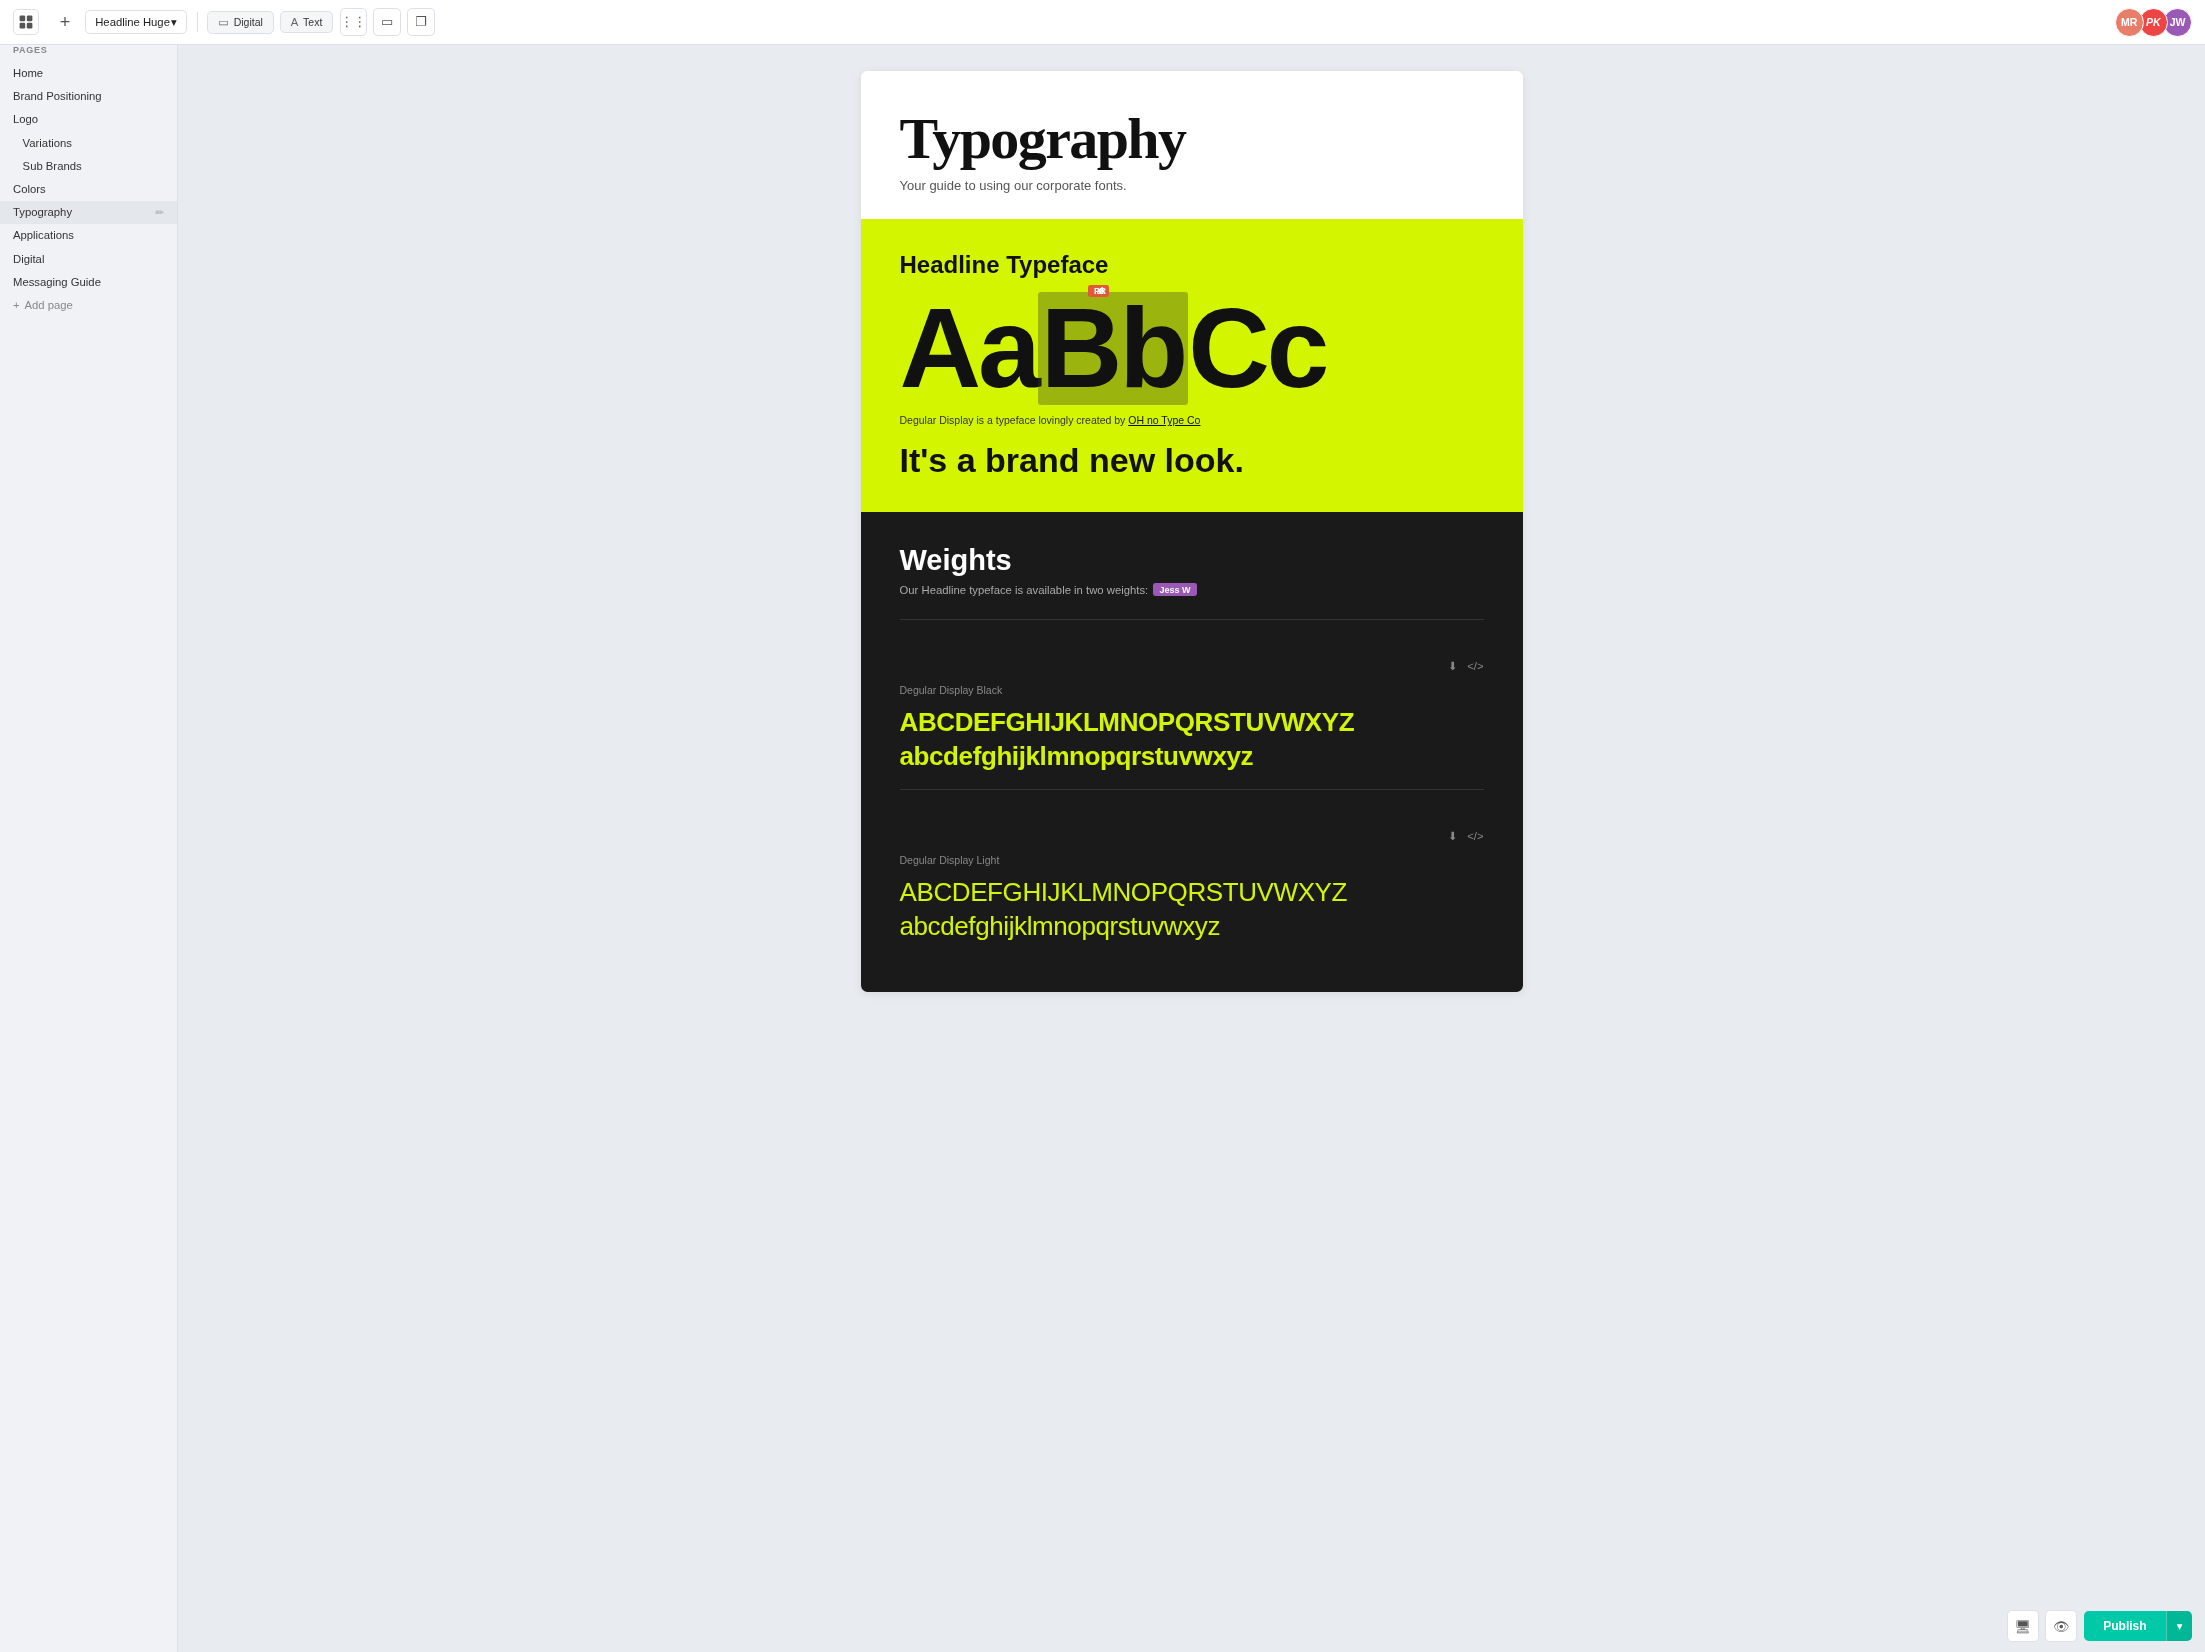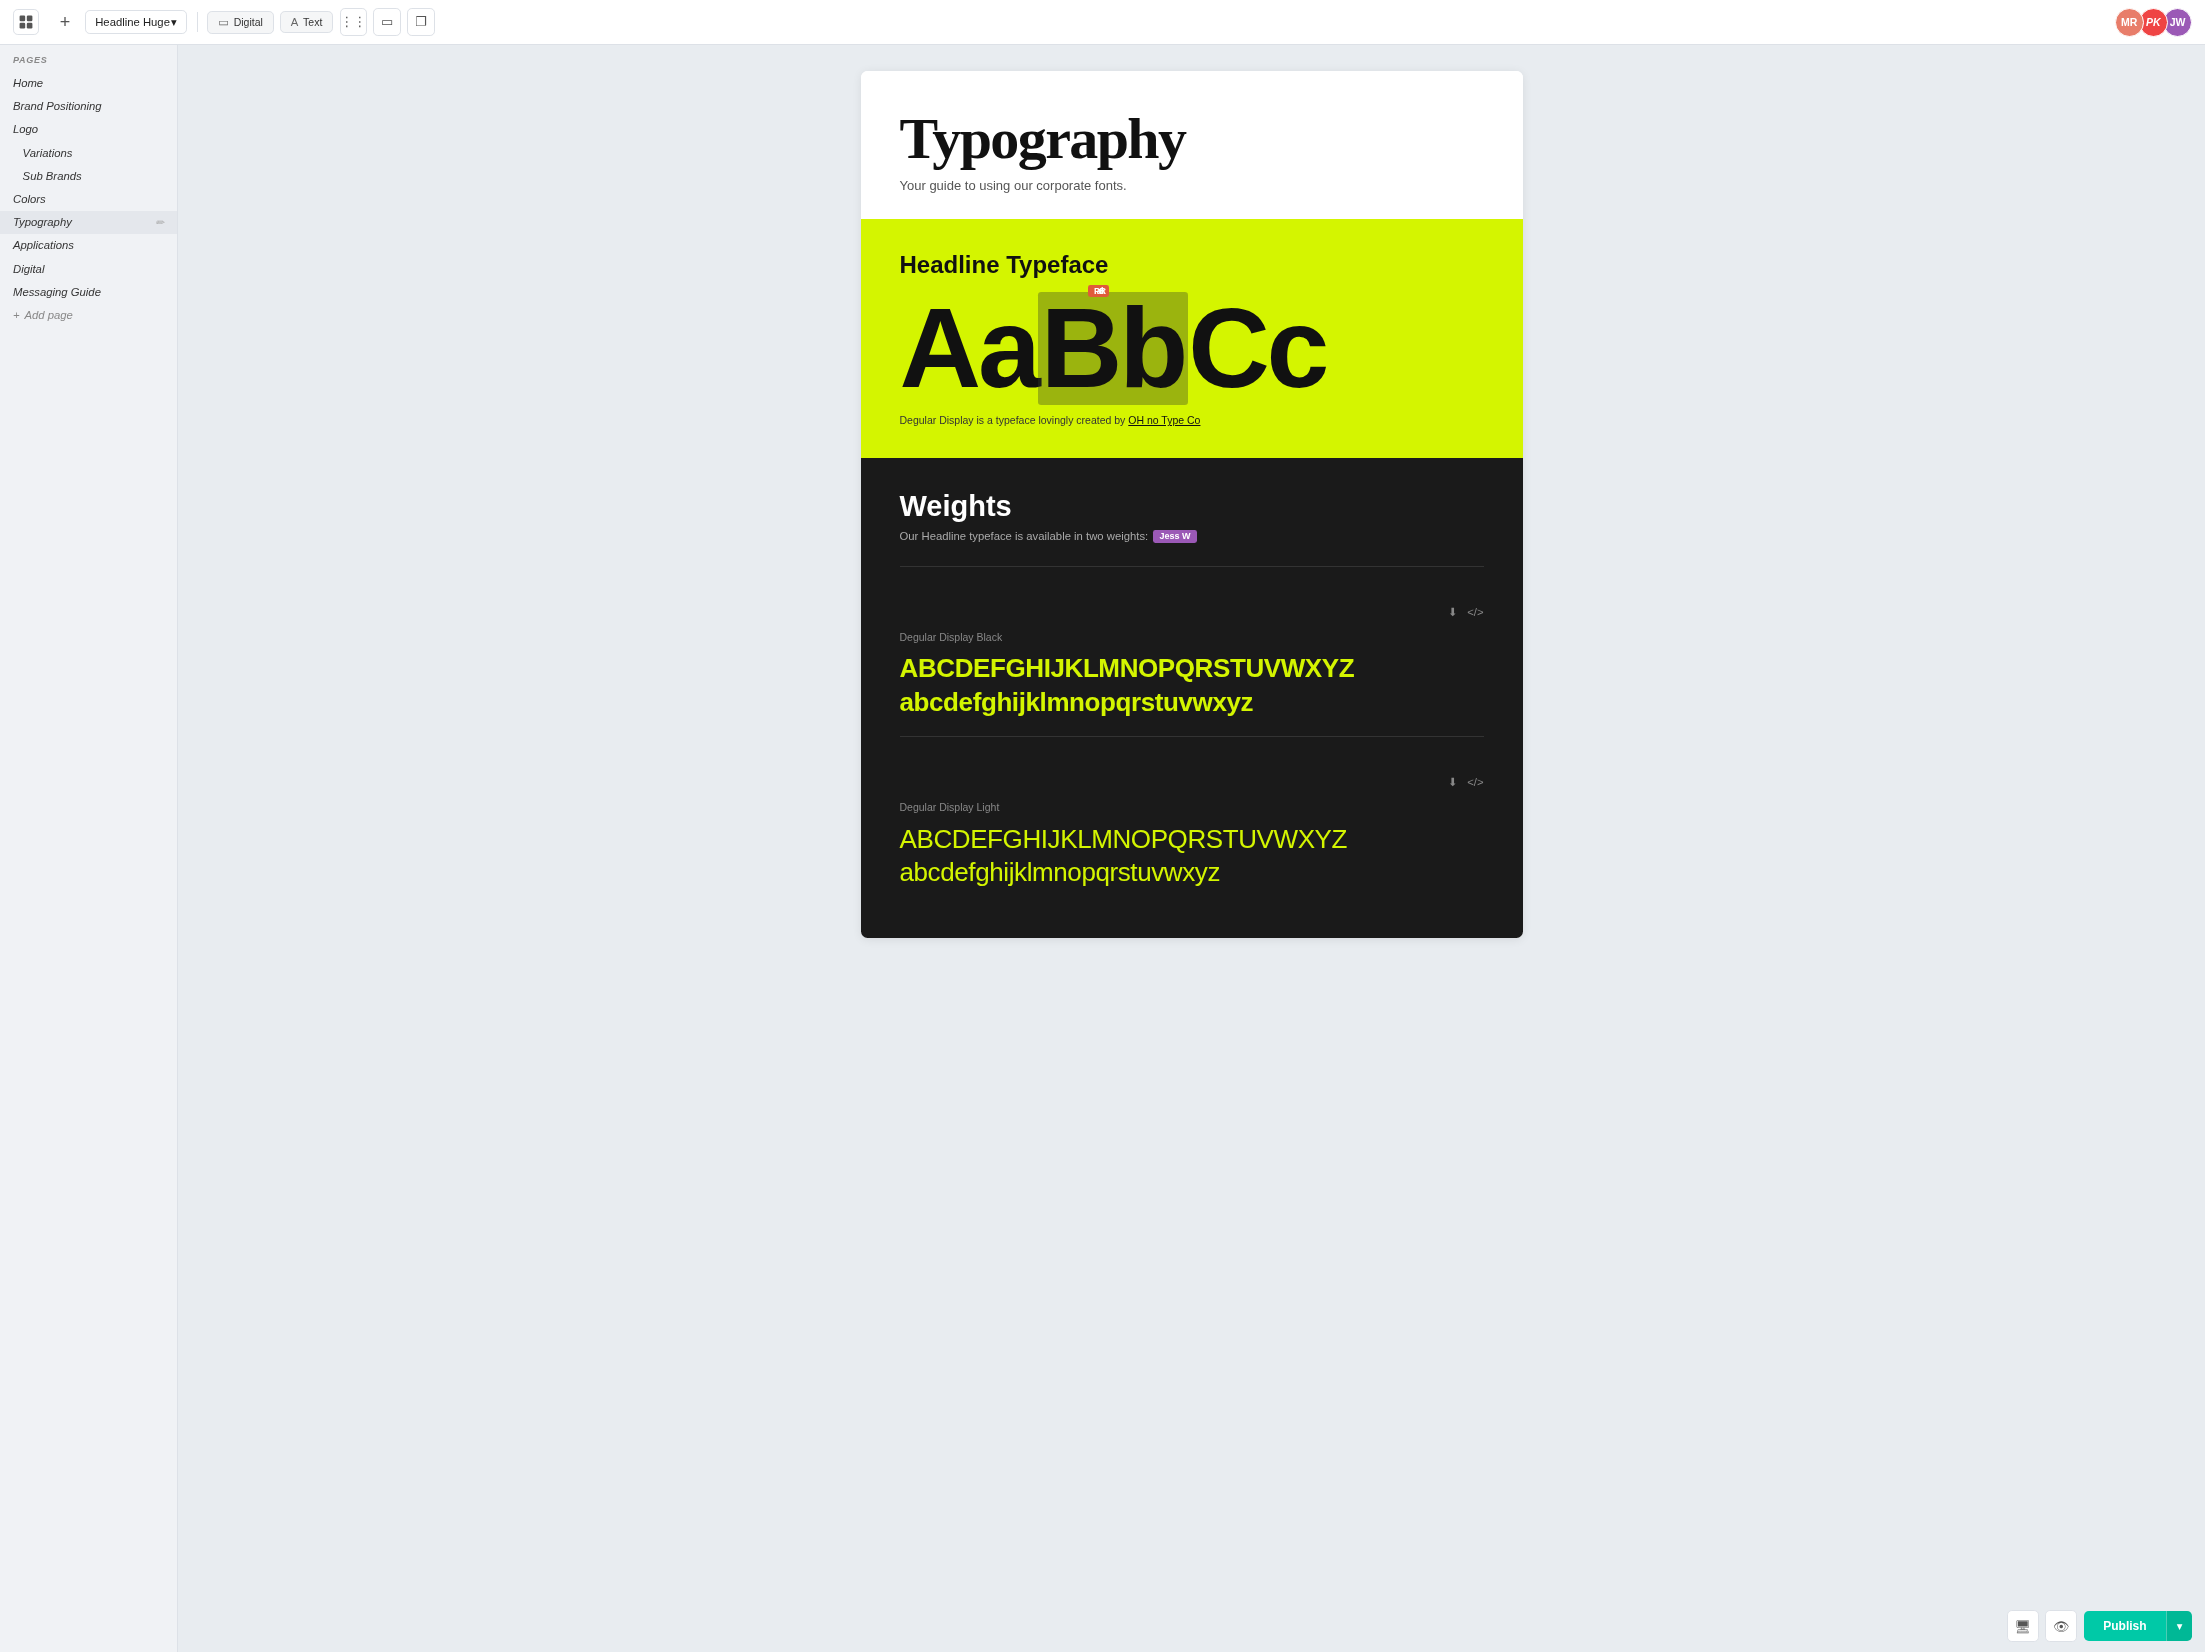--- a/index.html
+++ b/index.html
@@ -46,23 +46,22 @@
     }
 
     
     .main-layout {
       display: flex; flex: 1; overflow: hidden;
     }
 
     
     .sidebar {
       width: 178px; background: #f0f2f5; border-right: 0.8px solid #dde1e7;
-      display: flex; flex-direction: column; padding: 10px 0; flex-shrink: 0;
+      display: flex; flex-direction: column; padding: 0 0; flex-shrink: 0;
       overflow-y: auto;
-      font-style: italic;
     }
     .sidebar-section-label {
       font-size: 9px; font-weight: 600; color: #888; letter-spacing: 0.08em;
       padding: 0 13px 6.5px; text-transform: uppercase;
     }
     .sidebar-item {
       display: flex; align-items: center; justify-content: space-between;
       padding: 5.6px 13px; font-size: 11.3px; color: #333; cursor: pointer;
       border-radius: 0;
     }
@@ -285,20 +284,21 @@
           <span class="big-letters-selected">Bb</span>
           <span class="cursor-tag">Paul R</span>
           <span>Cc</span>
         </div>
 
         <div style="font-size:10.5px; color:#333; margin-top:9.7px;">
           <span>Degular Display is a typeface lovingly created by </span>
           <a href="#" style="color:#111; text-decoration:underline;">OH no Type Co</a>
         </div>
 
+        <div class="brand-tagline">It's a brand new look.</div>
       </div>
 
       <div class="dark-section">
         <div class="weights-title">Weights</div>
         <div class="weights-desc">
           <span>Our Headline typeface is available in two weights:</span>
           <span class="jess-tag">Jess W</span>
         </div>
 
         <div class="weight-block">

